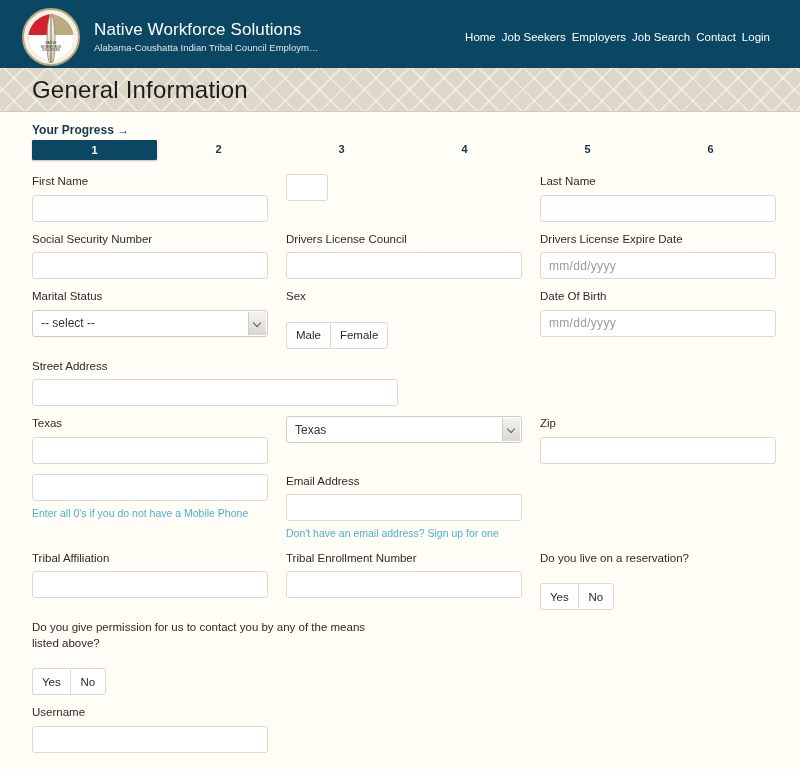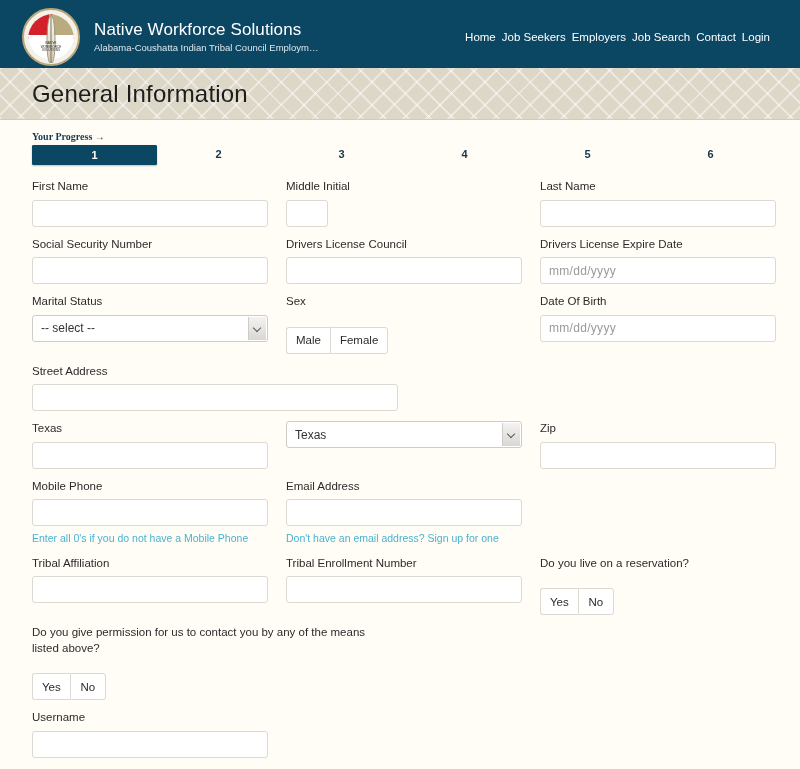--- a/index.html
+++ b/index.html
@@ -110,45 +110,44 @@
   }
   .main-nav a {
     color: #ffffff;
     font-size: 11.5px;
     text-decoration: none;
     white-space: nowrap;
   }
 
   
   .title-banner {
-    height: 52px;
+    height: 44px;
     background-color: #ddd7c7;
     background-image:
       repeating-linear-gradient(135deg, rgba(255,255,255,.42) 0 2px, rgba(255,255,255,0) 2px 16px),
       repeating-linear-gradient(45deg, rgba(255,255,255,.42) 0 2px, rgba(255,255,255,0) 2px 16px);
     display: flex;
     align-items: center;
     padding-left: 32px;
     border-bottom: 1px solid #d2cbb9;
   }
   .page-title {
     font-size: 24px;
     font-weight: 400;
     color: #1d1d1d;
     letter-spacing: .2px;
   }
 
   
   .progress-wrap { padding: 11px 0 0 32px; }
   .progress-label {
-    font-size: 10px;
+    font-size: 12px;
     color: #123a52;
     font-weight: 700;
     margin-bottom: 3px;
-    font-family: Liberation Serif, serif;
   }
   .progress-steps {
     display: flex;
     width: 740px;
   }
   .step {
     flex: 1 1 0;
     text-align: center;
     font-size: 11px;
     font-weight: 700;
@@ -334,21 +333,20 @@
 </div>
 
 <div class="form-area">
 
   <div class="row">
     <div class="col">
       <label class="fld-label">First Name</label>
       <input class="text-input" type="text" placeholder="" style="">
     </div>
     <div class="col">
-      <label class="fld-label">Middle Initial</label>
       <input class="text-input narrow" type="text" placeholder="" style="">
     </div>
     <div class="col">
       <label class="fld-label">Last Name</label>
       <input class="text-input" type="text" placeholder="" style="">
     </div>
   </div>
 
   <div class="row">
     <div class="col">
@@ -409,21 +407,20 @@
       </div>
     </div>
     <div class="col">
       <label class="fld-label">Zip</label>
       <input class="text-input" type="text" placeholder="" style="">
     </div>
   </div>
 
   <div class="row">
     <div class="col">
-      <label class="fld-label">Mobile Phone</label>
       <input class="text-input" type="text" placeholder="" style="">
       <a class="help-link" href="#">Enter all 0's if you do not have a Mobile Phone</a>
     </div>
     <div class="col">
       <label class="fld-label">Email Address</label>
       <input class="text-input" type="text" placeholder="" style="">
       <a class="help-link" href="#">Don't have an email address? Sign up for one</a>
     </div>
   </div>
 

